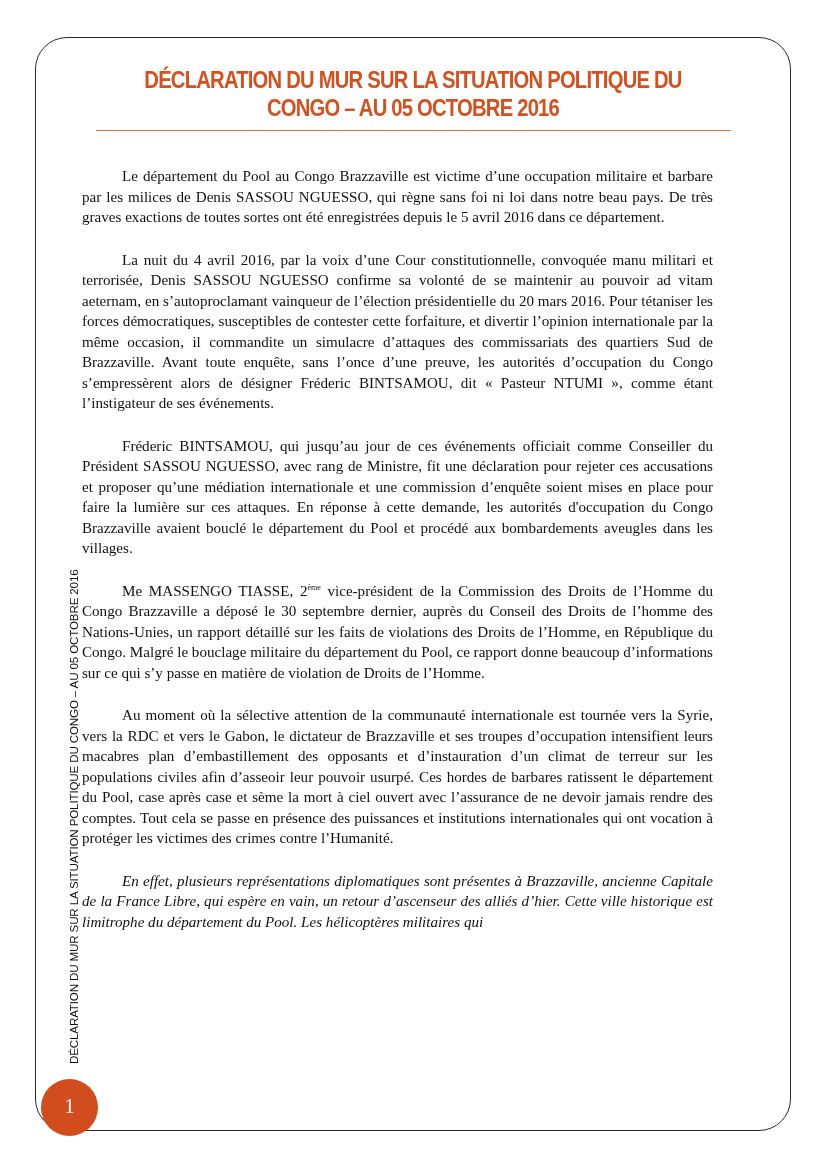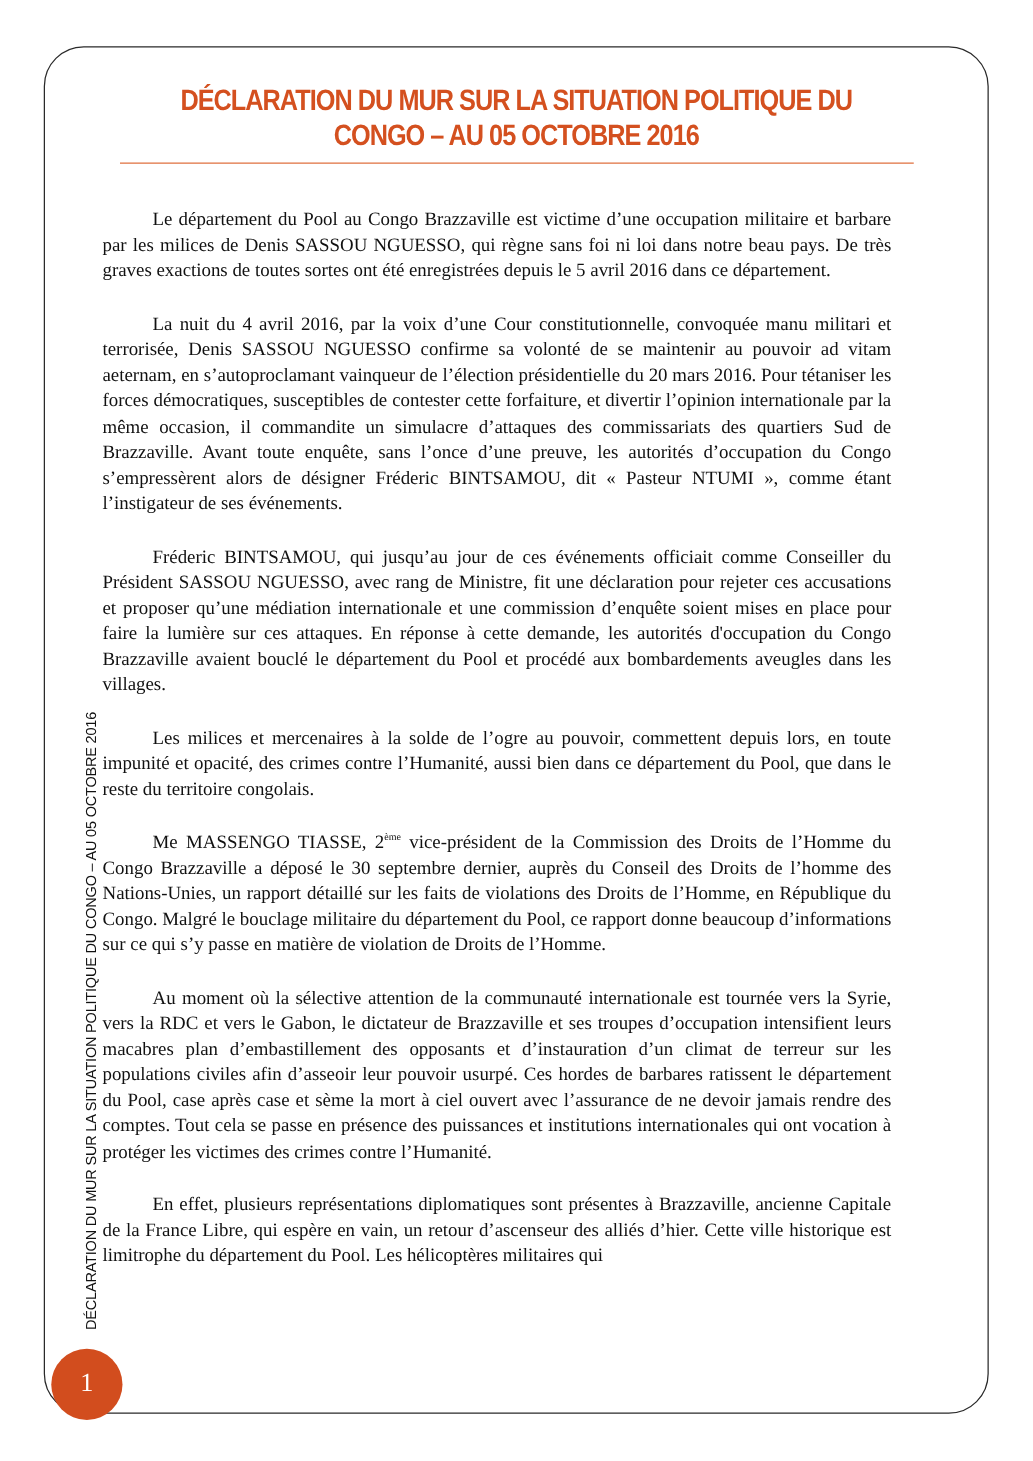--- a/index.html
+++ b/index.html
@@ -105,23 +105,22 @@
   <span>DÉCLARATION DU MUR SUR LA SITUATION POLITIQUE DU</span><br>
   <span>CONGO – AU 05 OCTOBRE 2016</span>
 </h1>
 
 <div class="title-rule"></div>
 
 <div class="body-text">
   <p>Le département du Pool au Congo Brazzaville est victime d’une occupation militaire et barbare par les milices de Denis SASSOU NGUESSO, qui règne sans foi ni loi dans notre beau pays. De très graves exactions de toutes sortes ont été enregistrées depuis le 5 avril 2016 dans ce département.</p>
   <p>La nuit du 4 avril 2016, par la voix d’une Cour constitutionnelle, convoquée manu militari et terrorisée, Denis SASSOU NGUESSO confirme sa volonté de se maintenir au pouvoir ad vitam aeternam, en s’autoproclamant vainqueur de l’élection présidentielle du 20 mars 2016. Pour tétaniser les forces démocratiques, susceptibles de contester cette forfaiture, et divertir l’opinion internationale par la même occasion, il commandite un simulacre d’attaques des commissariats des quartiers Sud de Brazzaville. Avant toute enquête, sans l’once d’une preuve, les autorités d’occupation du Congo s’empressèrent alors de désigner Fréderic BINTSAMOU, dit « Pasteur NTUMI », comme étant l’instigateur de ses événements.</p>
   <p>Fréderic BINTSAMOU, qui jusqu’au jour de ces événements officiait comme Conseiller du Président SASSOU NGUESSO, avec rang de Ministre, fit une déclaration pour rejeter ces accusations et proposer qu’une médiation internationale et une commission d’enquête soient mises en place pour faire la lumière sur ces attaques. En réponse à cette demande, les autorités d'occupation du Congo Brazzaville avaient bouclé le département du Pool et procédé aux bombardements aveugles dans les villages.</p>
-  <p>Les milices et mercenaires à la solde de l’ogre au pouvoir, commettent depuis lors, en toute impunité et opacité, des crimes contre l’Humanité, aussi bien dans ce département du Pool, que dans le reste du territoire congolais.</p>
   <p><span>Me MASSENGO TIASSE, 2</span><sup>ème</sup><span> vice-président de la Commission des Droits de l’Homme du Congo Brazzaville a déposé le 30 septembre dernier, auprès du Conseil des Droits de l’homme des Nations-Unies, un rapport détaillé sur les faits de violations des Droits de l’Homme, en République du Congo. Malgré le bouclage militaire du département du Pool, ce rapport donne beaucoup d’informations sur ce qui s’y passe en matière de violation de Droits de l’Homme.</span></p>
   <p>Au moment où la sélective attention de la communauté internationale est tournée vers la Syrie, vers la RDC et vers le Gabon, le dictateur de Brazzaville et ses troupes d’occupation intensifient leurs macabres plan d’embastillement des opposants et d’instauration d’un climat de terreur sur les populations civiles afin d’asseoir leur pouvoir usurpé. Ces hordes de barbares ratissent le département du Pool, case après case et sème la mort à ciel ouvert avec l’assurance de ne devoir jamais rendre des comptes. Tout cela se passe en présence des puissances et institutions internationales qui ont vocation à protéger les victimes des crimes contre l’Humanité.</p>
-  <p style="margin-bottom:0;">En effet, plusieurs représentations diplomatiques sont présentes à Brazzaville, ancienne Capitale de la France Libre, qui espère en vain, un retour d’ascenseur des alliés d’hier. Cette ville historique est limitrophe du département du Pool. Les hélicoptères militaires qui</p>
+  <p style="margin-bottom:0;font-style:italic;">En effet, plusieurs représentations diplomatiques sont présentes à Brazzaville, ancienne Capitale de la France Libre, qui espère en vain, un retour d’ascenseur des alliés d’hier. Cette ville historique est limitrophe du département du Pool. Les hélicoptères militaires qui</p>
 </div>
 
 <div class="side-title">DÉCLARATION DU MUR SUR LA SITUATION POLITIQUE DU CONGO – AU 05 OCTOBRE 2016</div>
 
 <div class="page-number">
   <span>1</span>
 </div>
 
 </body></html>

